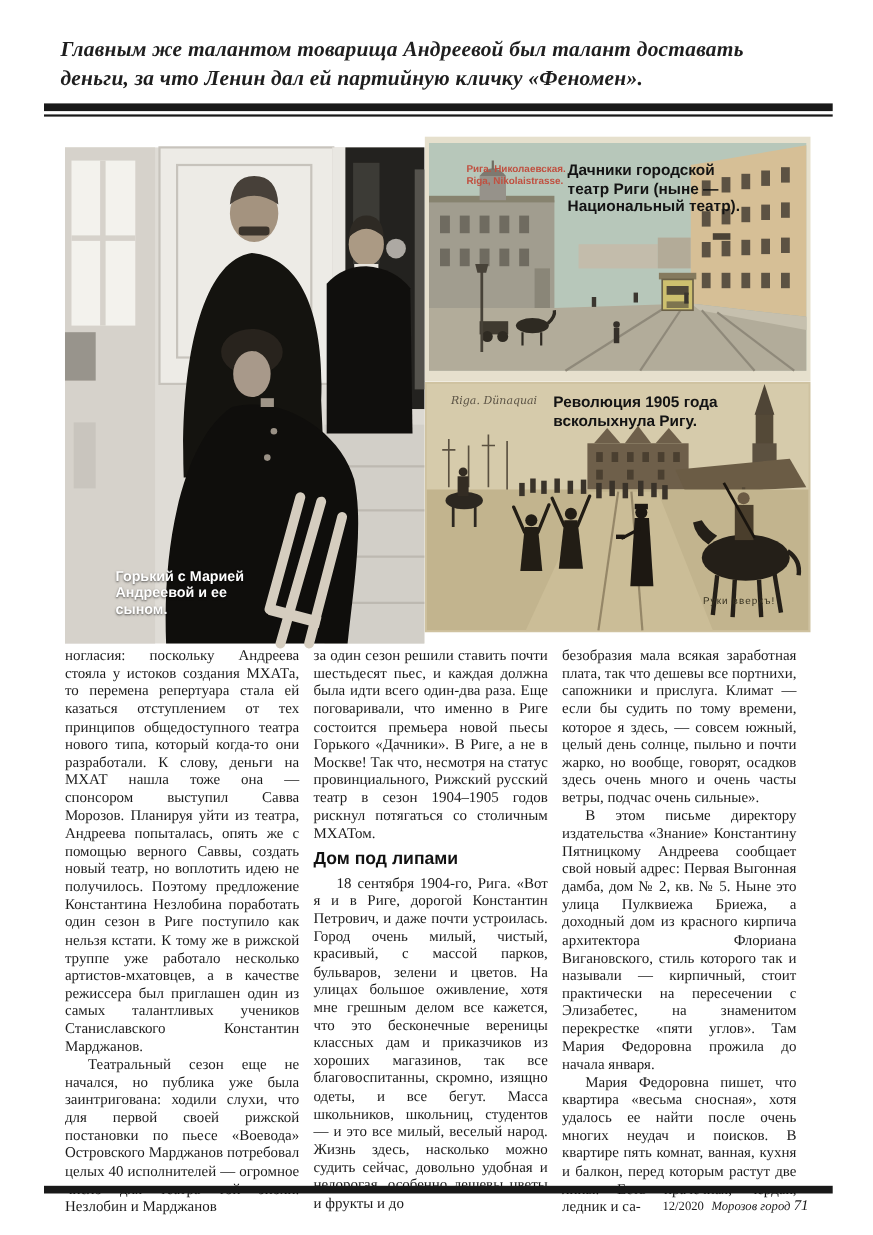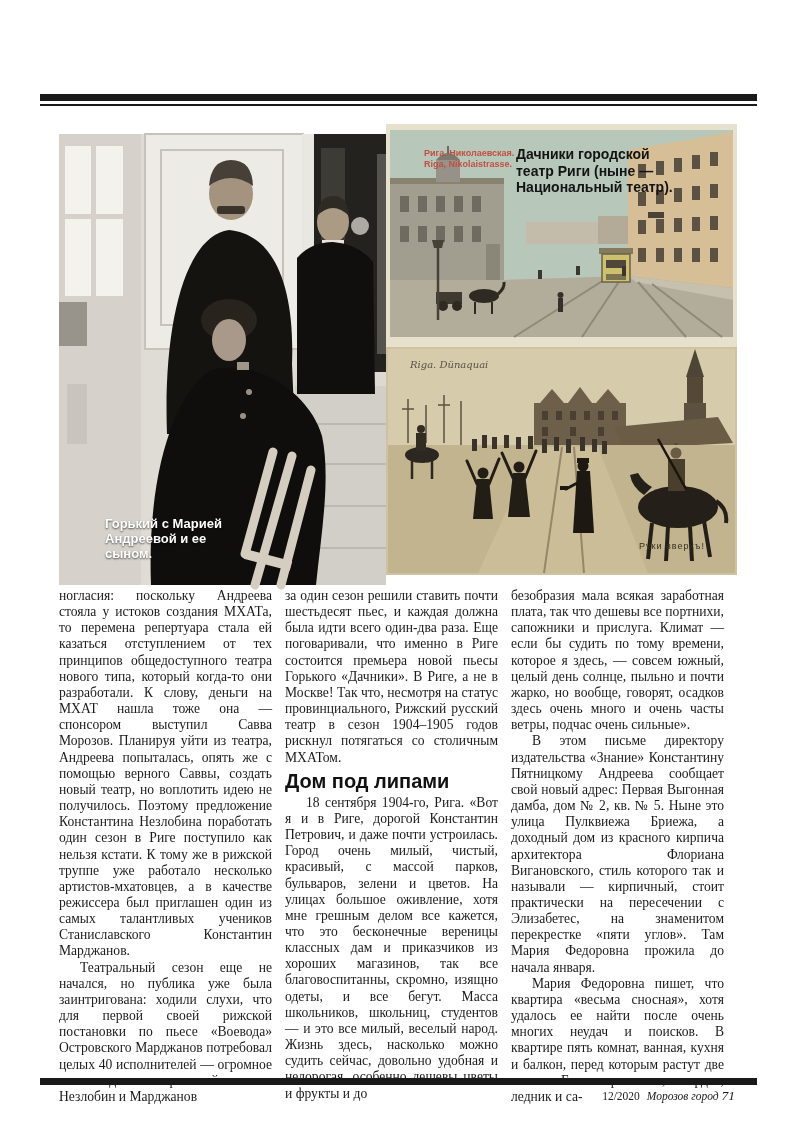--- a/index.html
+++ b/index.html
@@ -54,36 +54,37 @@
   
   .columns {
     position:absolute; left:59px; top:588px; width:676px; height:494px;
     display:flex; gap:13px;
   }
   .col { width:213px; font-size:13.6px; line-height:16.15px; text-align:justify; }
   .col p { margin:0; }
   .col p.indent { text-indent:21px; }
   .subhead {
     font-family:"Liberation Sans", sans-serif; font-weight:bold;
-    font-size:20px; line-height:18px; text-align:left;
+    font-size:16px; line-height:18px; text-align:left;
     margin:6px 0 5px 0; color:#111;
   }
   
   .footer {
     position:absolute; right:59px; top:1088px; font-size:11.5px; color:#1b1b1b;
     white-space:nowrap;
   }
   .footer .mag { font-style:italic; margin-left:4px; }
   .footer .pg  { font-style:italic; font-size:13.5px; }
 </style>
 </head>
 <body>
 
 <div class="page">
 
+  <div class="header-quote">Главным же талантом товарища Андреевой был талант доставать деньги, за что Ленин дал ей партийную кличку «Феномен».</div>
   <div class="rule rule-thick-top"></div>
   <div class="rule rule-thin-top"></div>
 
   <div class="figure">
 
     <div class="photo">
       <svg viewBox="0 0 327 451" aria-hidden="true">
         <rect x="0" y="0" width="327" height="451" fill="#dfdcd6"></rect>
 
         <rect x="0" y="0" width="82" height="451" fill="#d6d2cb"></rect>
@@ -322,20 +323,21 @@
             <line x1="282" y1="180" x2="280" y2="214"></line>
           <line x1="304" y1="180" x2="306" y2="214"></line>
             <line x1="318" y1="174" x2="324" y2="210"></line>
         </g>
         <path d="M330,154 q12,8 10,22" stroke="#241f18" stroke-width="4" fill="none"></path>
         <rect x="282" y="112" width="17" height="32" fill="#4a3e2c"></rect>
         <circle cx="290" cy="106" r="5.5" fill="#6b5a44"></circle>
         <line x1="272" y1="92" x2="300" y2="142" stroke="#1a150f" stroke-width="2.5"></line>
       </svg>
       <p class="overlay pc2-hand">Riga. Dünaquai</p>
+      <p class="overlay pc2-caption">Революция 1905 года всколыхнула Ригу.</p>
       <p class="overlay pc2-inscription">Руки вверхъ!</p>
     </div>
   </div>
 
   <div class="columns">
     <div class="col">
       <p>ногласия: поскольку Андреева стояла у истоков создания МХАТа, то перемена репертуара стала ей казаться отступлением от тех принципов общедоступного театра нового типа, который когда-то они разработали. К слову, деньги на МХАТ нашла тоже она — спонсором выступил Савва Морозов. Планируя уйти из театра, Андреева попыталась, опять же с помощью верного Саввы, создать новый театр, но воплотить идею не получилось. Поэтому предложение Константина Незлобина поработать один сезон в Риге поступило как нельзя кстати. К тому же в рижской труппе уже работало несколько артистов-мхатовцев, а в качестве режиссера был приглашен один из самых талантливых учеников Станиславского Константин Марджанов.</p>
       <p class="indent">Театральный сезон еще не начался, но публика уже была заинтригована: ходили слухи, что для первой своей рижской постановки по пьесе «Воевода» Островского Марджанов потребовал целых 40 исполнителей — огромное число для театра той эпохи. Незлобин и Марджанов</p>
     </div>
     <div class="col">

